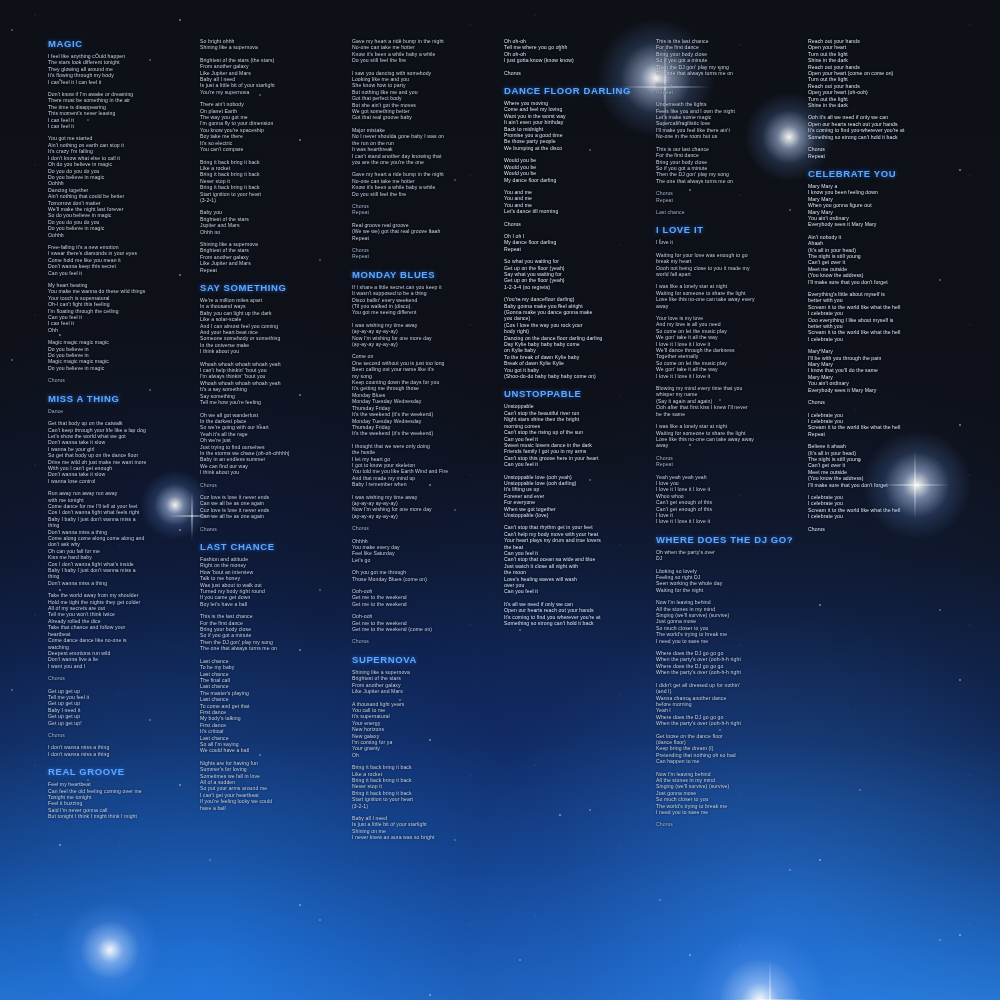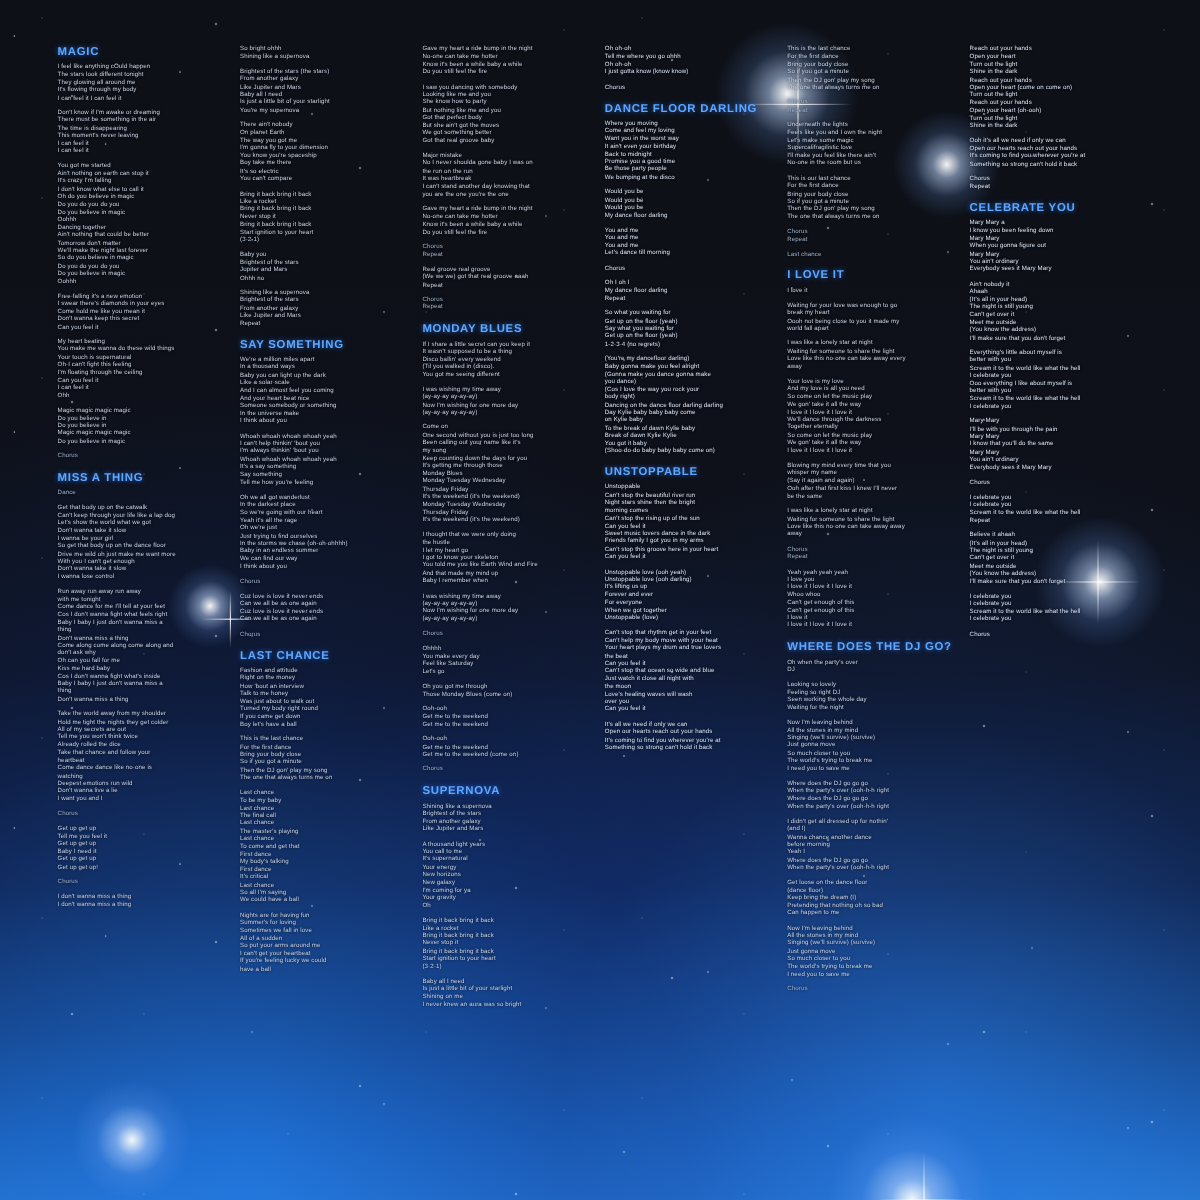--- a/index.html
+++ b/index.html
@@ -190,20 +190,29 @@
           <p>Get up get up
 Tell me you feel it
 Get up get up
 Baby I need it
 Get up get up
 Get up get up!</p>
           <p class="tag">Chorus</p>
           <p>I don't wanna miss a thing
 I don't wanna miss a thing</p>
         </div>
+        <div class="song">
+          <h2>REAL GROOVE</h2>
+          <p>Feel my heartbeat
+Can feel the old feeling coming over me
+Tonight me tonight
+Feel it buzzing
+Said I'm never gonna call
+But tonight I think I might think I might</p>
+        </div>
       </div>
       <div class="col">
         <div class="song">
           <p>So bright ohhh
 Shining like a supernova</p>
           <p>Brightest of the stars (the stars)
 From another galaxy
 Like Jupiter and Mars
 Baby all I need
 Is just a little bit of your starlight

